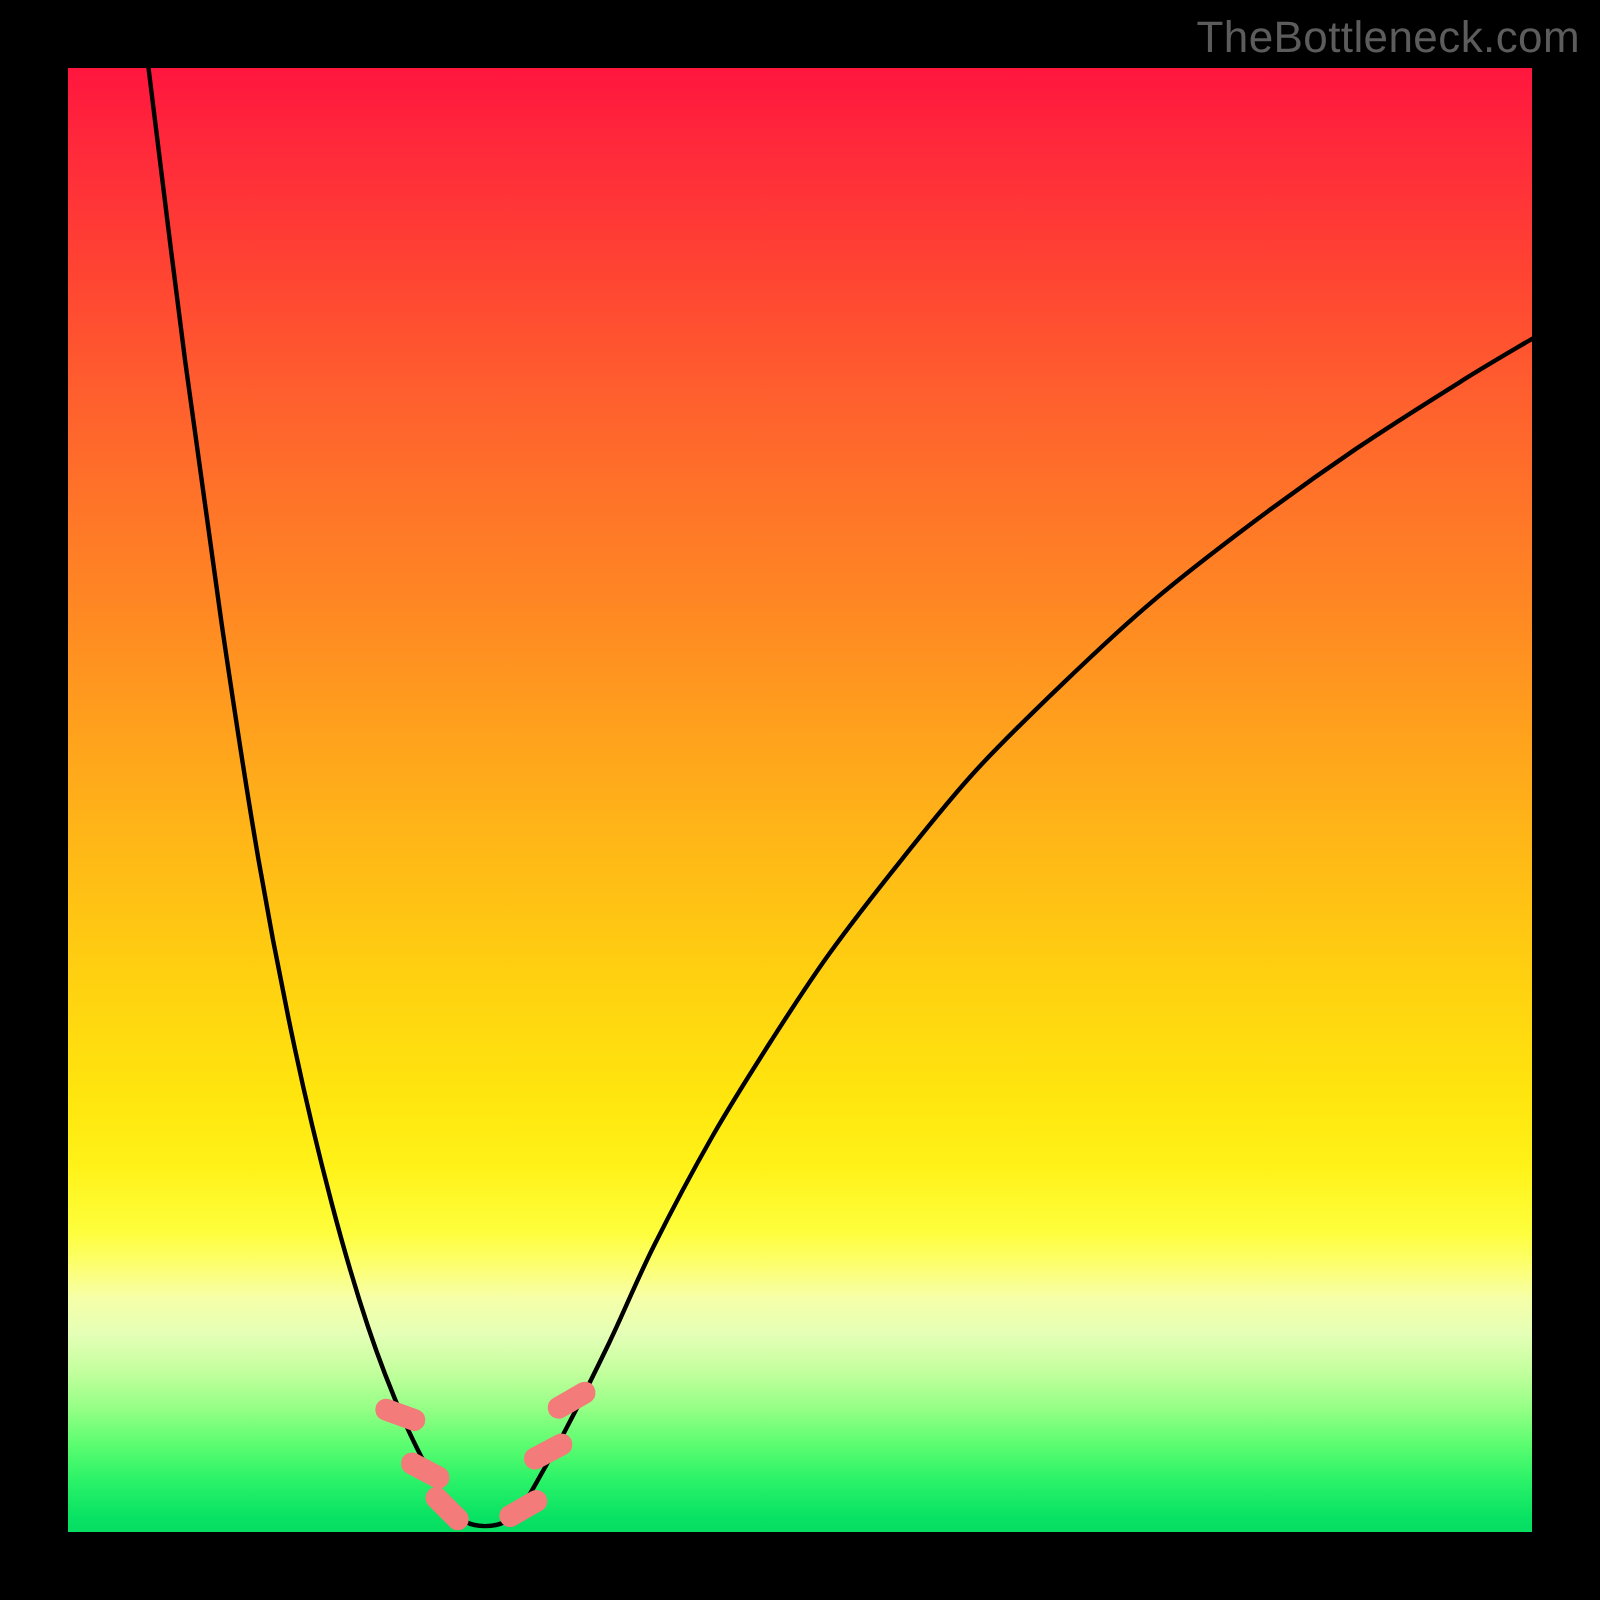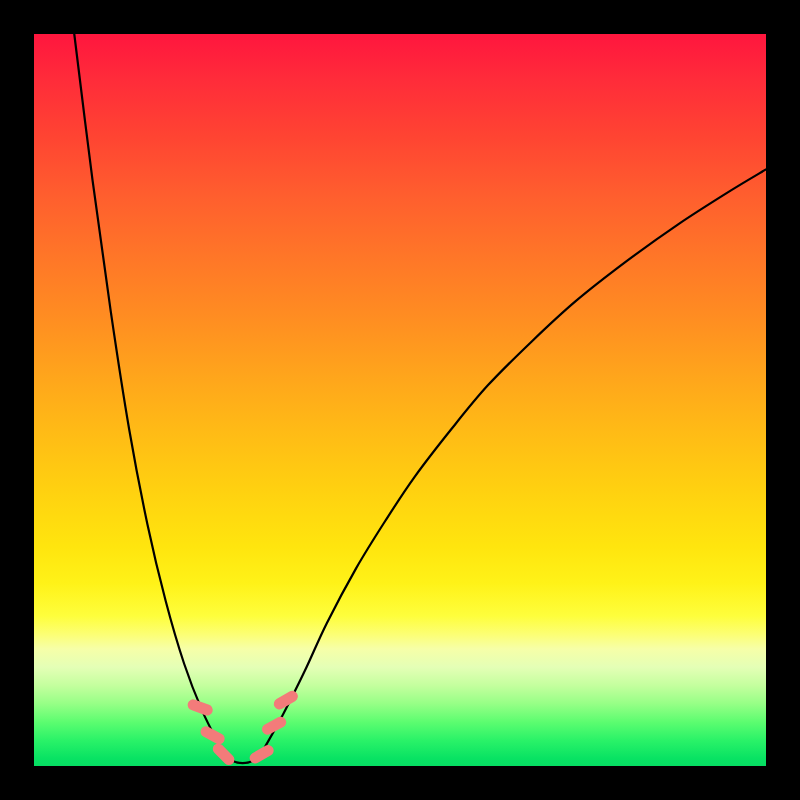--- a/index.html
+++ b/index.html
@@ -81,13 +81,14 @@
       <g id="markers">
           <rect x="-5.5" y="-13" width="11" height="26" rx="5.5" fill="#f37b7a" stroke="#e55a58" stroke-width="0" transform="translate(166.16400000000002 673.44) rotate(-70)"></rect>
           <rect x="-5.5" y="-13" width="11" height="26" rx="5.5" fill="#f37b7a" stroke="#e55a58" stroke-width="0" transform="translate(178.608 701.256) rotate(-62)"></rect>
           <rect x="-5.5" y="-13" width="11" height="26" rx="5.5" fill="#f37b7a" stroke="#e55a58" stroke-width="0" transform="translate(189.588 720.288) rotate(-45)"></rect>
           <rect x="-5.5" y="-13" width="11" height="26" rx="5.5" fill="#f37b7a" stroke="#e55a58" stroke-width="0" transform="translate(227.652 720.288) rotate(60)"></rect>
           <rect x="-5.5" y="-13" width="11" height="26" rx="5.5" fill="#f37b7a" stroke="#e55a58" stroke-width="0" transform="translate(240.096 691.74) rotate(62)"></rect>
           <rect x="-5.5" y="-13" width="11" height="26" rx="5.5" fill="#f37b7a" stroke="#e55a58" stroke-width="0" transform="translate(251.808 666.12) rotate(60)"></rect>
         </g>
     </svg>
   </div>
+  <div class="watermark">TheBottleneck.com</div>
 </div>
 
 </body></html>

